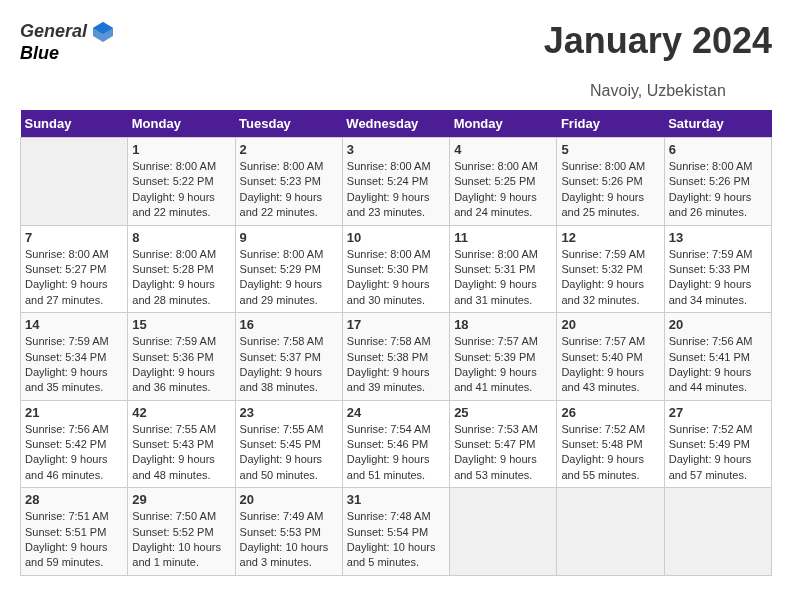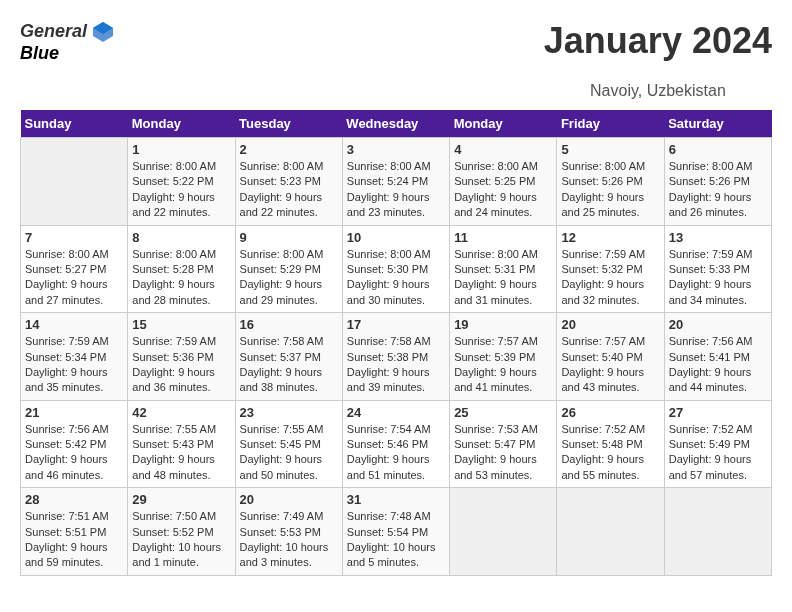--- a/index.html
+++ b/index.html
@@ -199,21 +199,21 @@
         </td>
         <td>
           <span class="day-number">16</span>
           <div class="day-info">Sunrise: 7:58 AM<br>Sunset: 5:37 PM<br>Daylight: 9 hours and 38 minutes.</div>
         </td>
         <td>
           <span class="day-number">17</span>
           <div class="day-info">Sunrise: 7:58 AM<br>Sunset: 5:38 PM<br>Daylight: 9 hours and 39 minutes.</div>
         </td>
         <td>
-          <span class="day-number">19</span>
+          <span class="day-number">18</span>
           <div class="day-info">Sunrise: 7:57 AM<br>Sunset: 5:39 PM<br>Daylight: 9 hours and 41 minutes.</div>
         </td>
         <td>
           <span class="day-number">20</span>
           <div class="day-info">Sunrise: 7:57 AM<br>Sunset: 5:40 PM<br>Daylight: 9 hours and 43 minutes.</div>
         </td>
         <td>
           <span class="day-number">20</span>
           <div class="day-info">Sunrise: 7:56 AM<br>Sunset: 5:41 PM<br>Daylight: 9 hours and 44 minutes.</div>
         </td>

